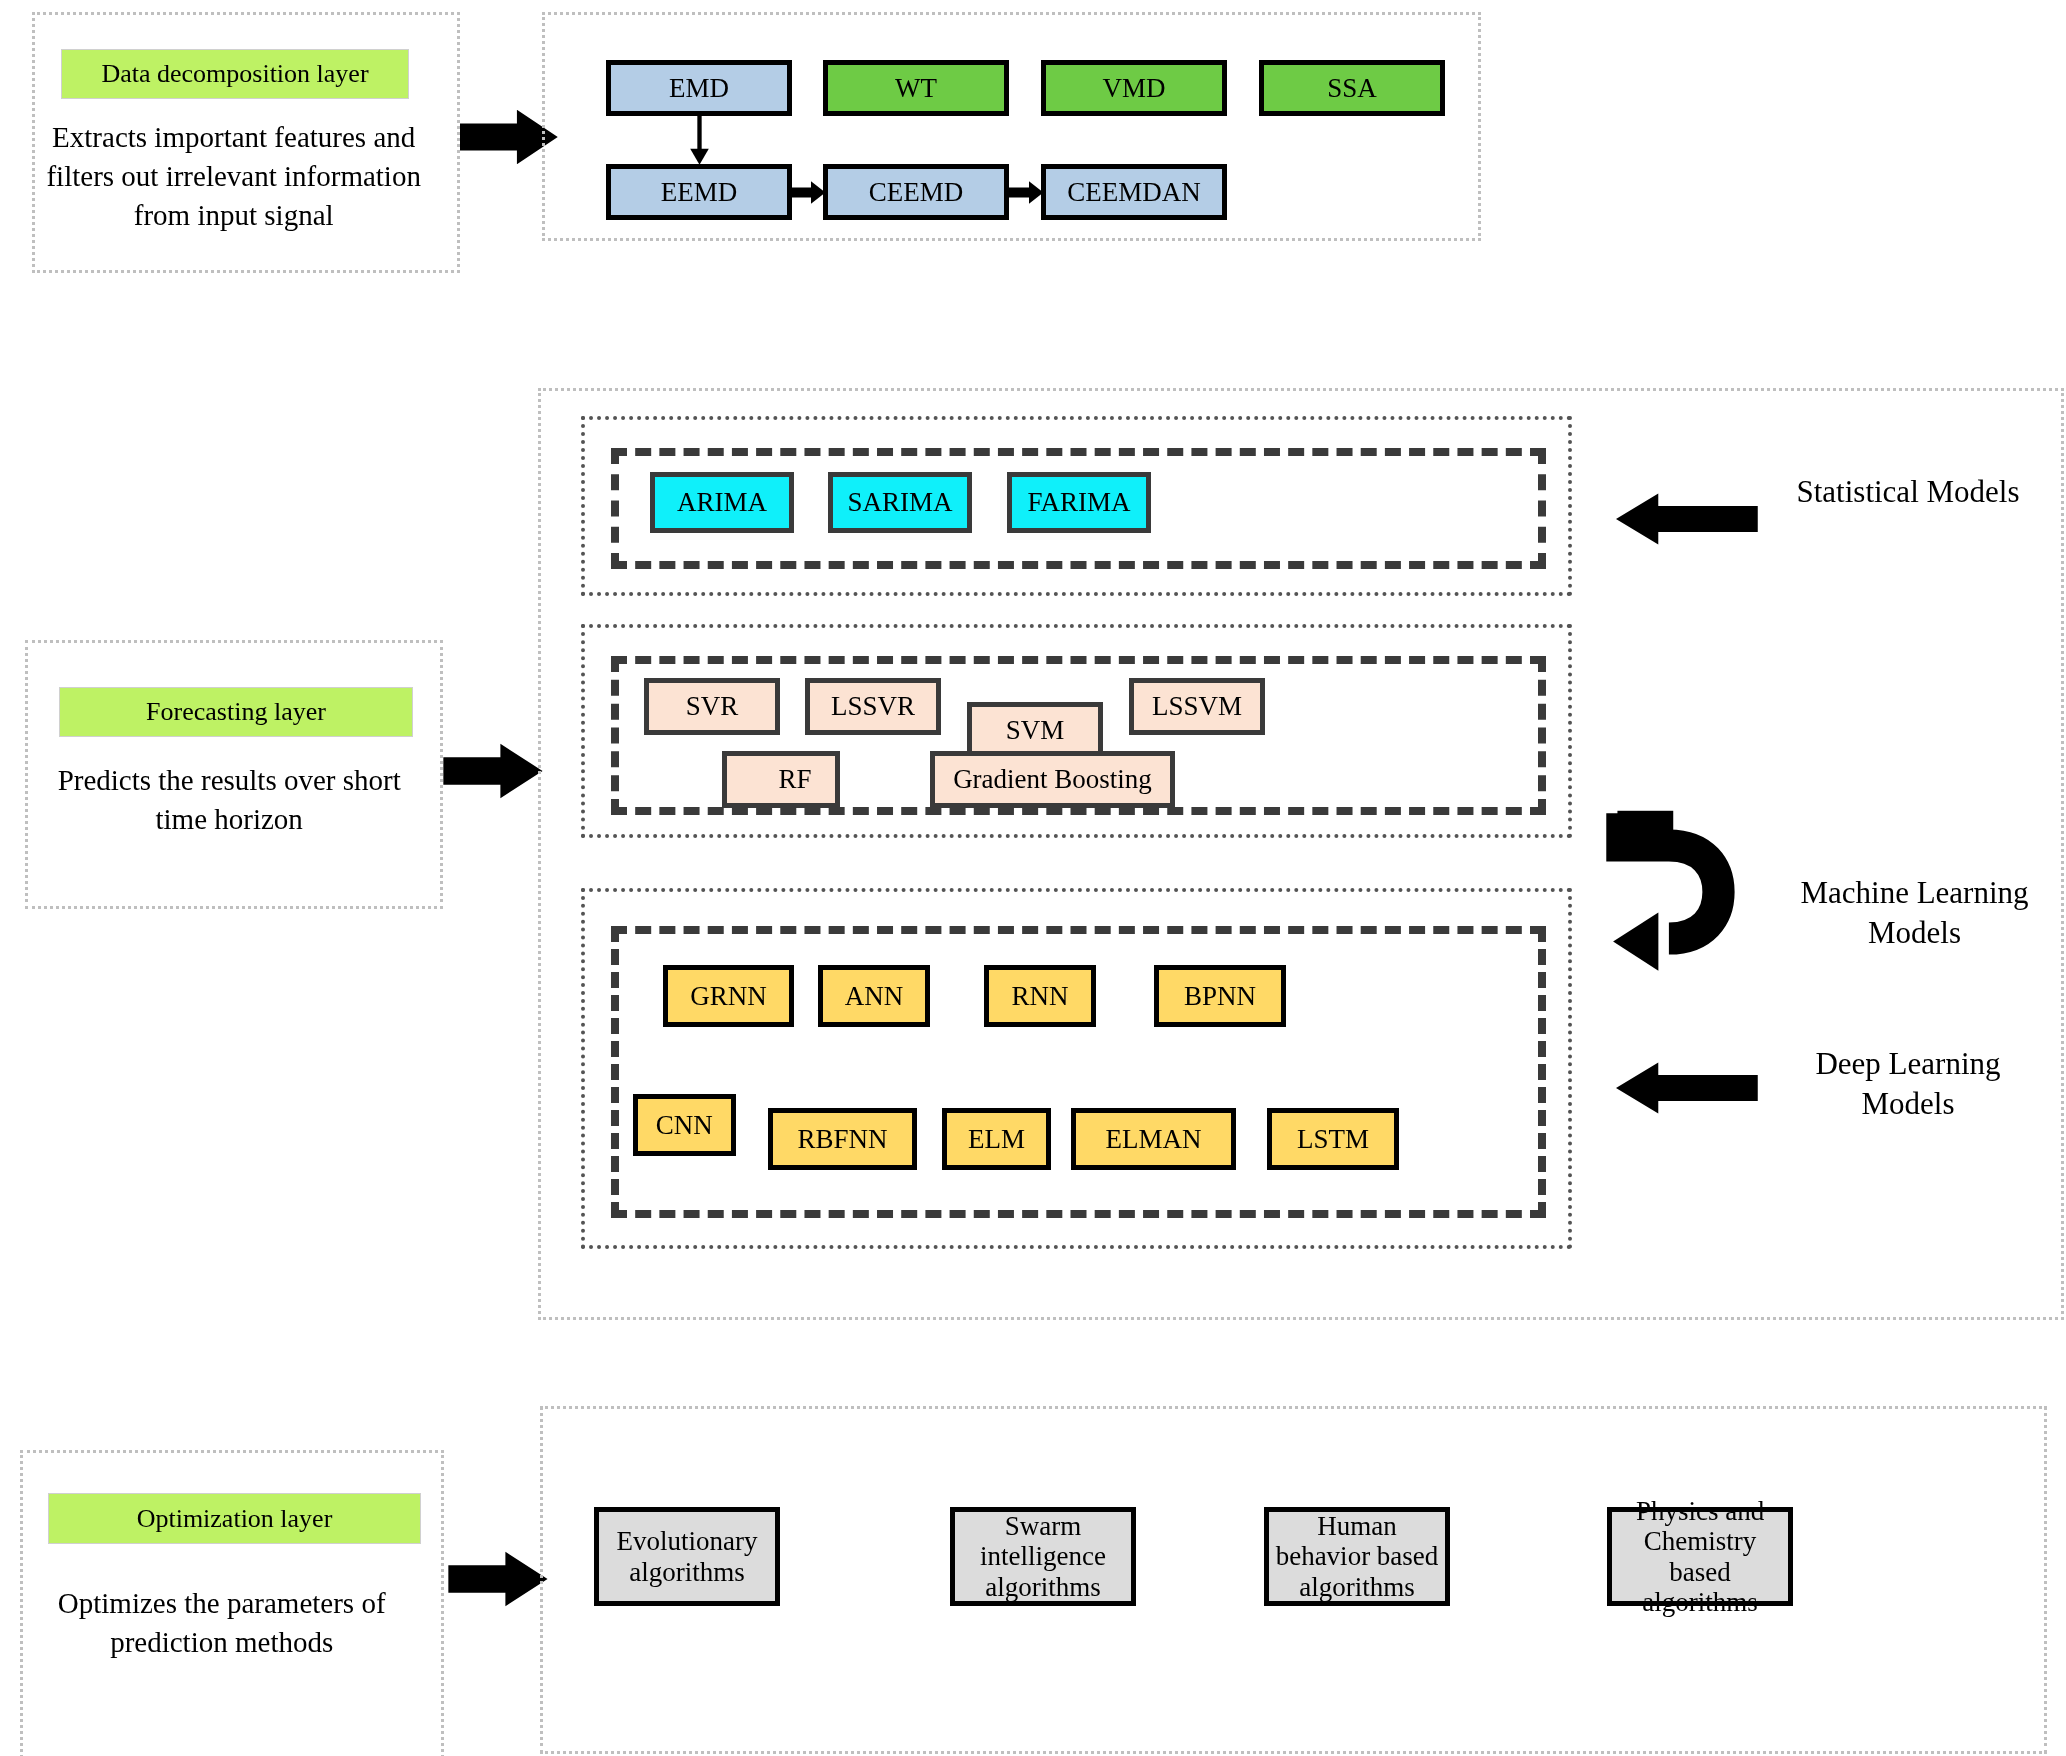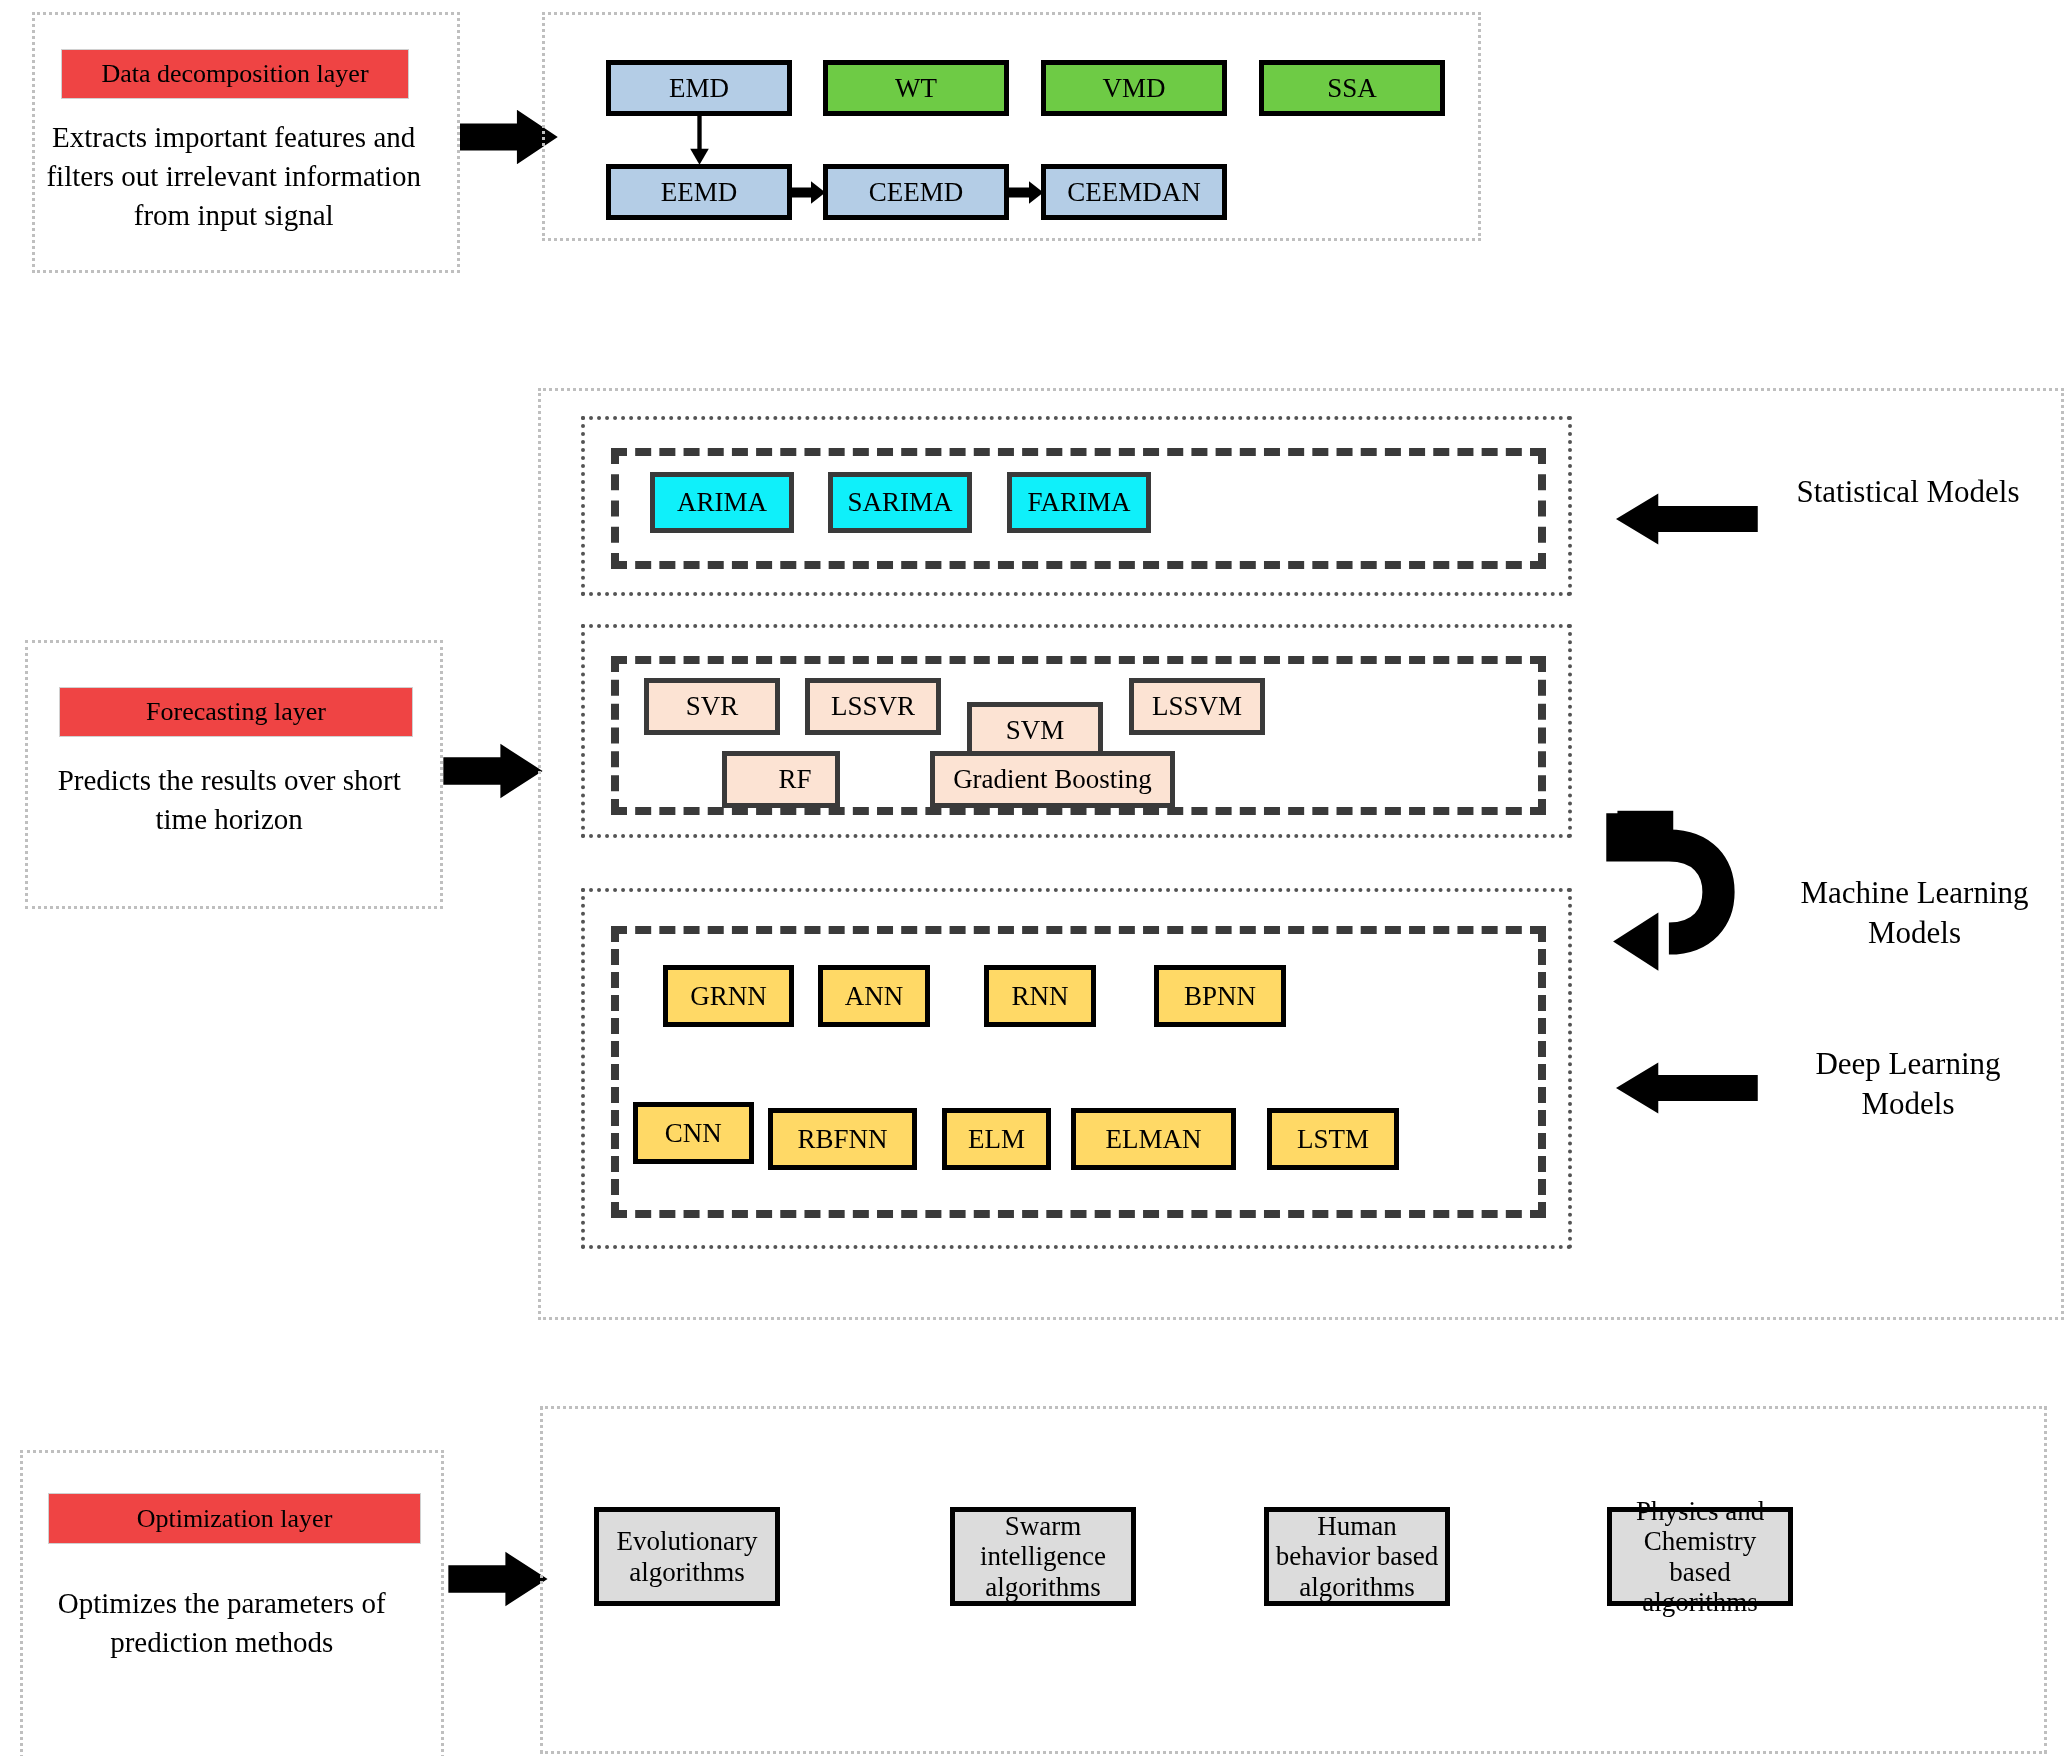--- a/index.html
+++ b/index.html
@@ -10,21 +10,21 @@
 
   
   .panel-dot{border:3.7px dotted #bfbfbf;}
   
   .sub-dot{border:4.4px dotted #545454;}
   
   .inner-dash{border:8px dashed #3a3a3a;}
 
   
   .layer-title{
-    background:#ef4444;border:1.2px solid #d0d0d0;
+    background:#bef264;border:1.2px solid #d0d0d0;
     text-align:center;font-size:26px;line-height:1.0;
     display:flex;align-items:center;justify-content:center;
   }
   .layer-desc{
     text-align:center;font-size:29px;line-height:1.33;
   }
 
   
   .node{
     border:5.6px solid #000;display:flex;align-items:center;
@@ -121,21 +121,21 @@
   </div>
 
   <div class="abs sub-dot" style="left:40px;top:497px;width:991px;height:361px;">
     <div class="abs inner-dash" style="left:26px;top:34px;width:935px;height:292px;">
       <div class="abs node n-yellow" style="left:44px;top:31px;width:131px;height:62px;">GRNN</div>
 
       <div class="abs node n-yellow" style="left:199px;top:31px;width:112px;height:62px;">ANN</div>
       <div class="abs node n-yellow" style="left:365px;top:31px;width:112px;height:62px;">RNN</div>
       <div class="abs node n-yellow" style="left:535px;top:31px;width:132px;height:62px;">BPNN</div>
 
-      <div class="abs node n-yellow" style="left:13.7px;top:168px;width:121px;height:62px;">CNN</div>
+      <div class="abs node n-yellow" style="left:13.7px;top:160px;width:103px;height:62px;">CNN</div>
       <div class="abs node n-yellow" style="left:149px;top:174px;width:149px;height:62px;">RBFNN</div>
       <div class="abs node n-yellow" style="left:323px;top:174px;width:109px;height:62px;">ELM</div>
       <div class="abs node n-yellow" style="left:452px;top:174px;width:165px;height:62px;">ELMAN</div>
       <div class="abs node n-yellow" style="left:648px;top:174px;width:132px;height:62px;">LSTM</div>
     </div>
   </div>
 </div>
 
 <div class="abs" style="left:1616px;top:491px;width:143px;height:56px;">
   <svg width="143" height="56" viewBox="0 0 230 90">

